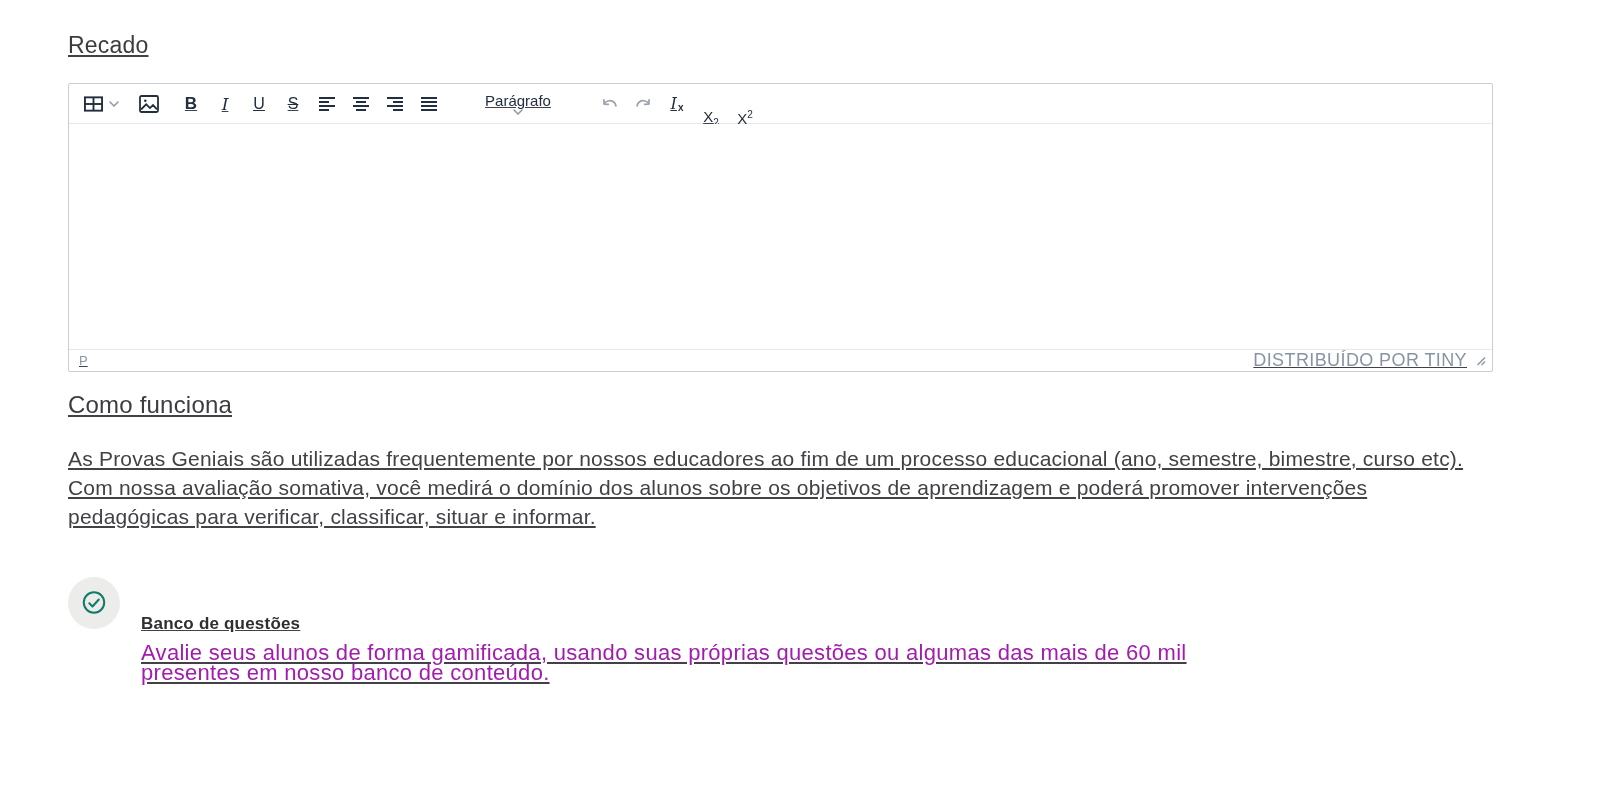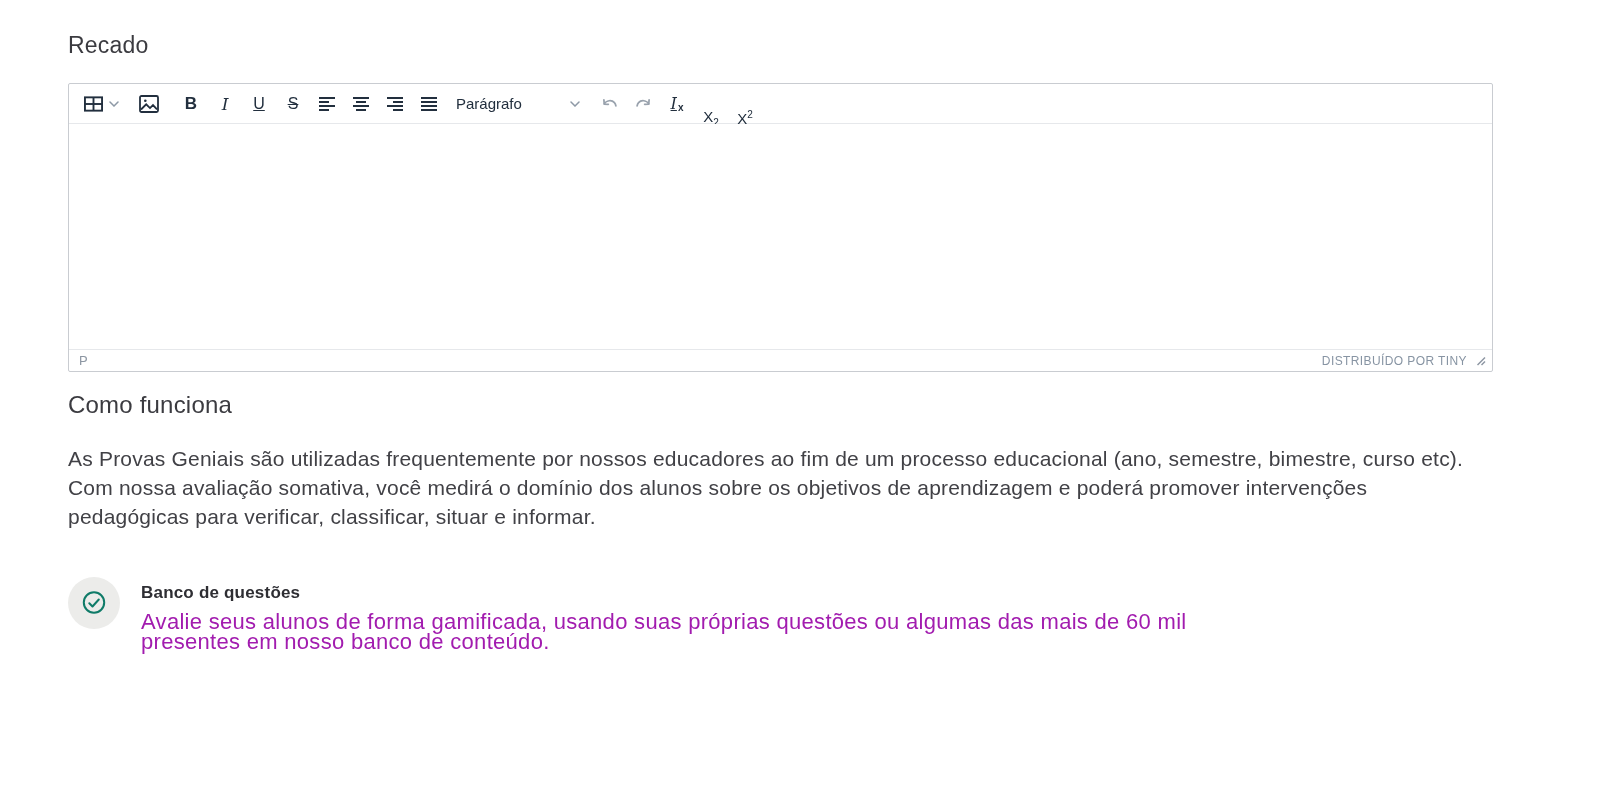--- a/index.html
+++ b/index.html
@@ -3,21 +3,21 @@
 <meta charset="utf-8">
 <style>
   * { box-sizing: border-box; }
   html,body { margin:0; padding:0; }
   body {
     width:1600px; height:797px; overflow:hidden;
     background:#ffffff;
     font-family:"Liberation Sans", sans-serif;
     color:#414146;
   }
-  .page { padding:32px 4px 0 68px; width:1288px; }
+  .page { padding:32px 4px 0 68px; width:1288px;text-decoration:underline; }
 
   .section-title {
     font-size:23px; font-weight:400; color:#3b3b40;
     letter-spacing:0.2px; line-height:26px; margin:0;
   }
 
   
   .editor {
     width:1425px; height:289px; margin-top:25px;
     border:1px solid #c9ccd1; border-radius:2px;
@@ -43,39 +43,40 @@
   .glyph-ix .base {
     font-family:"DejaVu Serif", serif; font-style:italic; font-size:16px;
     text-decoration:underline;
   }
   .glyph-ix .mark { font-size:10px; margin-left:1px; vertical-align:-2px; font-weight:700; }
   .glyph-xsub, .glyph-xsup { font-size:15px;margin-top:28px; }
   .glyph-xsub .mark { font-size:10px; vertical-align:-4px; }
   .glyph-xsup .mark { font-size:10px; vertical-align:6px; }
 
   .para-select {
-    display:flex; align-items:center; justify-content:space-between;
+    display:flex; align-items:center; justify-content:center;
     width:138px; height:34px; padding:0 8px 0 6px;
     color:#222f3e; font-size:15px; cursor:pointer; border-radius:3px;
     margin:0 4px;
+    flex-direction:column;
   }
   .chev { display:inline-flex; margin-left:6px; }
 
   .editor-body { flex:1 1 auto; background:#fff; cursor:text; }
 
   .statusbar {
     flex:0 0 22px; height:22px;
     border-top:1px solid #e6e8eb;
     display:flex; align-items:center; justify-content:space-between;
     padding:0 6px 0 10px;
     color:#8c96a2;
   }
   .elem-path { font-size:13px; cursor:pointer; }
   .sb-right { display:flex; align-items:center; }
-  .branding { font-size:12px; letter-spacing:0.4px; color:#8794a3; cursor:pointer;margin-left:36px; }
+  .branding { font-size:18px; letter-spacing:0.4px; color:#8794a3; cursor:pointer;margin-left:36px; }
   .resize-handle { margin-left:9px; cursor:nwse-resize; display:flex; }
 
   
   .como-title {
     font-size:24px; font-weight:400; color:#3b3b40;
     letter-spacing:0.2px; line-height:28px; margin:19px 0 6px;
   }
   .description {
     width:1425px; margin:25px 0 0;
     font-size:21px; line-height:29px; letter-spacing:0.2px; color:#414146;
@@ -83,21 +84,21 @@
 
   .features { margin-top:46px; }
   .feature {
     display:flex; align-items:flex-start; gap:21px; margin-bottom:52px;
   }
   .feature-icon-wrap {
     width:52px; height:52px; border-radius:50%; background:#ececea;
     flex:0 0 52px;
     display:flex; align-items:center; justify-content:center;
   }
-  .feature-text { padding-top:6px; }
+  .feature-text { padding-top:6px;margin-top:31px; }
   .feature-title {
     font-size:17px; font-weight:700; color:#2e2e33;
     letter-spacing:0.2px; margin:0 0 9px;
   }
   .feature-desc {
     font-size:22px; color:#a21caf; letter-spacing:0.3px; margin:0; line-height:20px;
   }
 </style>
 </head>
 <body>

